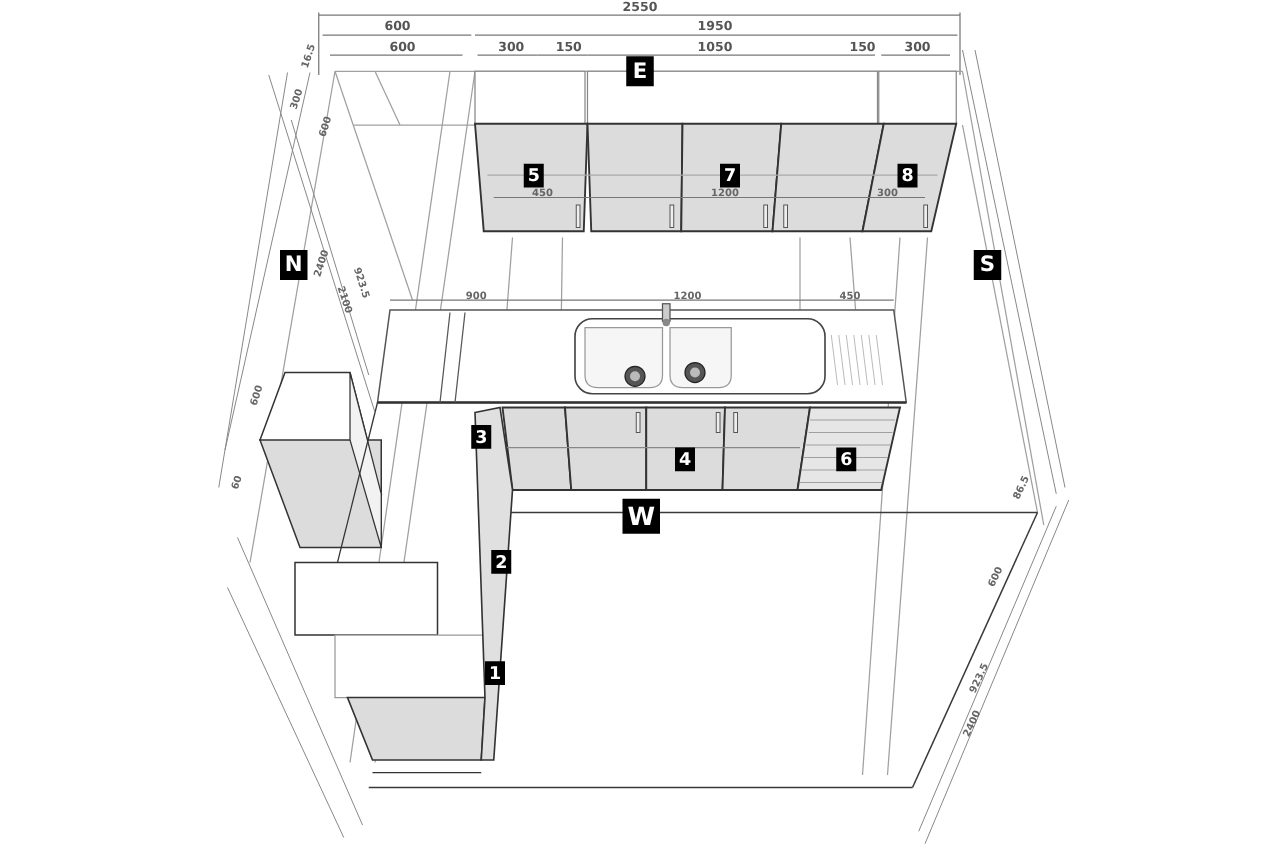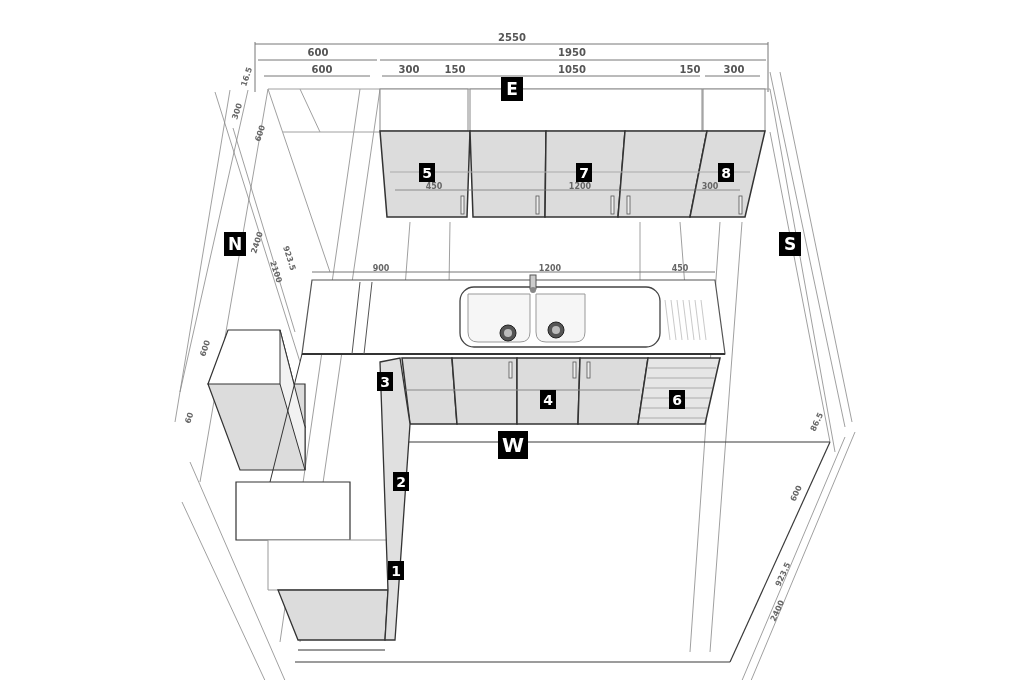--- a/index.html
+++ b/index.html
@@ -1,17 +1,17 @@
 <!DOCTYPE html>
 <html><head>
 <meta charset="utf-8">
 <style>
   html, body { margin: 0; padding: 0; background: #ffffff; }
   body { width: 1020px; height: 680px; position: relative; overflow: hidden; font-family: "DejaVu Sans", sans-serif; }
-  #stage { position: absolute; left: 0; top: 0; width: 1020px; height: 516px; margin-top: 32px; }
+  #stage { position: absolute; left: 0; top: 0; width: 1020px; height: 516px; }
   svg { position: absolute; left: 0; top: 0; }
   .dim { font-family: "DejaVu Sans", sans-serif; font-size: 10px; font-weight: bold; fill: #555; }
   .dim-small { font-family: "DejaVu Sans", sans-serif; font-size: 8px; font-weight: bold; fill: #666; }
   .marker { position: absolute; background: #000; color: #fff; font-family: "DejaVu Sans", sans-serif; font-weight: bold; display: flex; align-items: center; justify-content: center; }
   .marker.num { width: 16px; height: 19px; font-size: 14px; }
   .marker.dir { width: 22px; height: 24px; font-size: 17px; }
   .marker.dir-lg { width: 30px; height: 28px; font-size: 20px; }
 </style>
 </head>
 <body>

